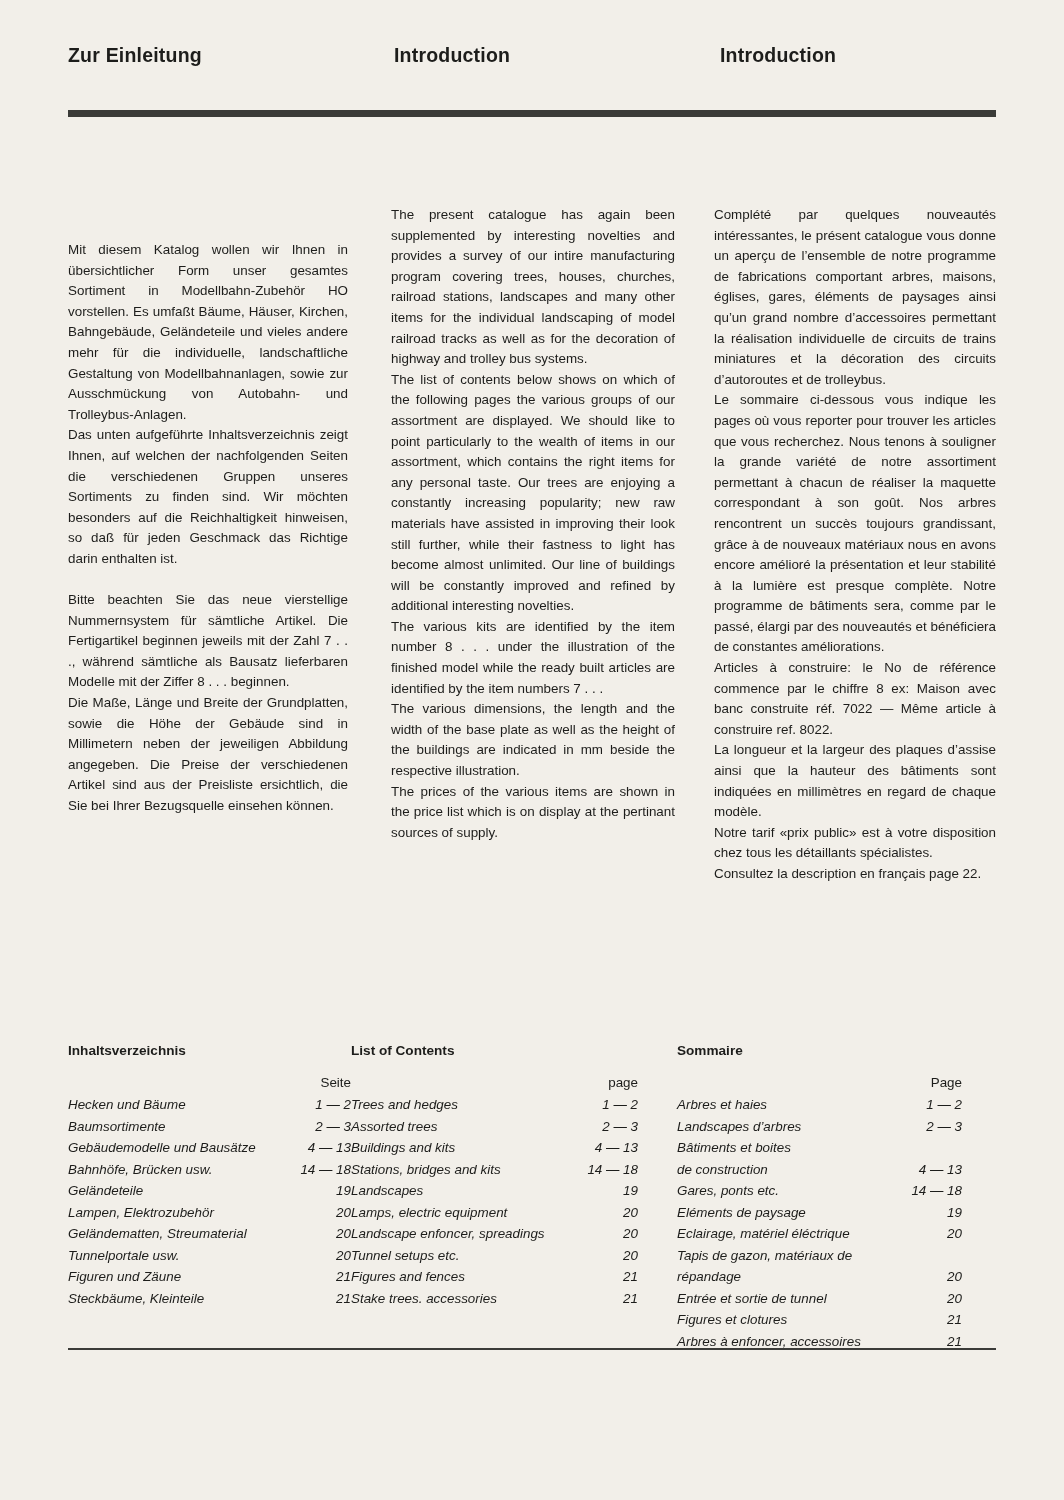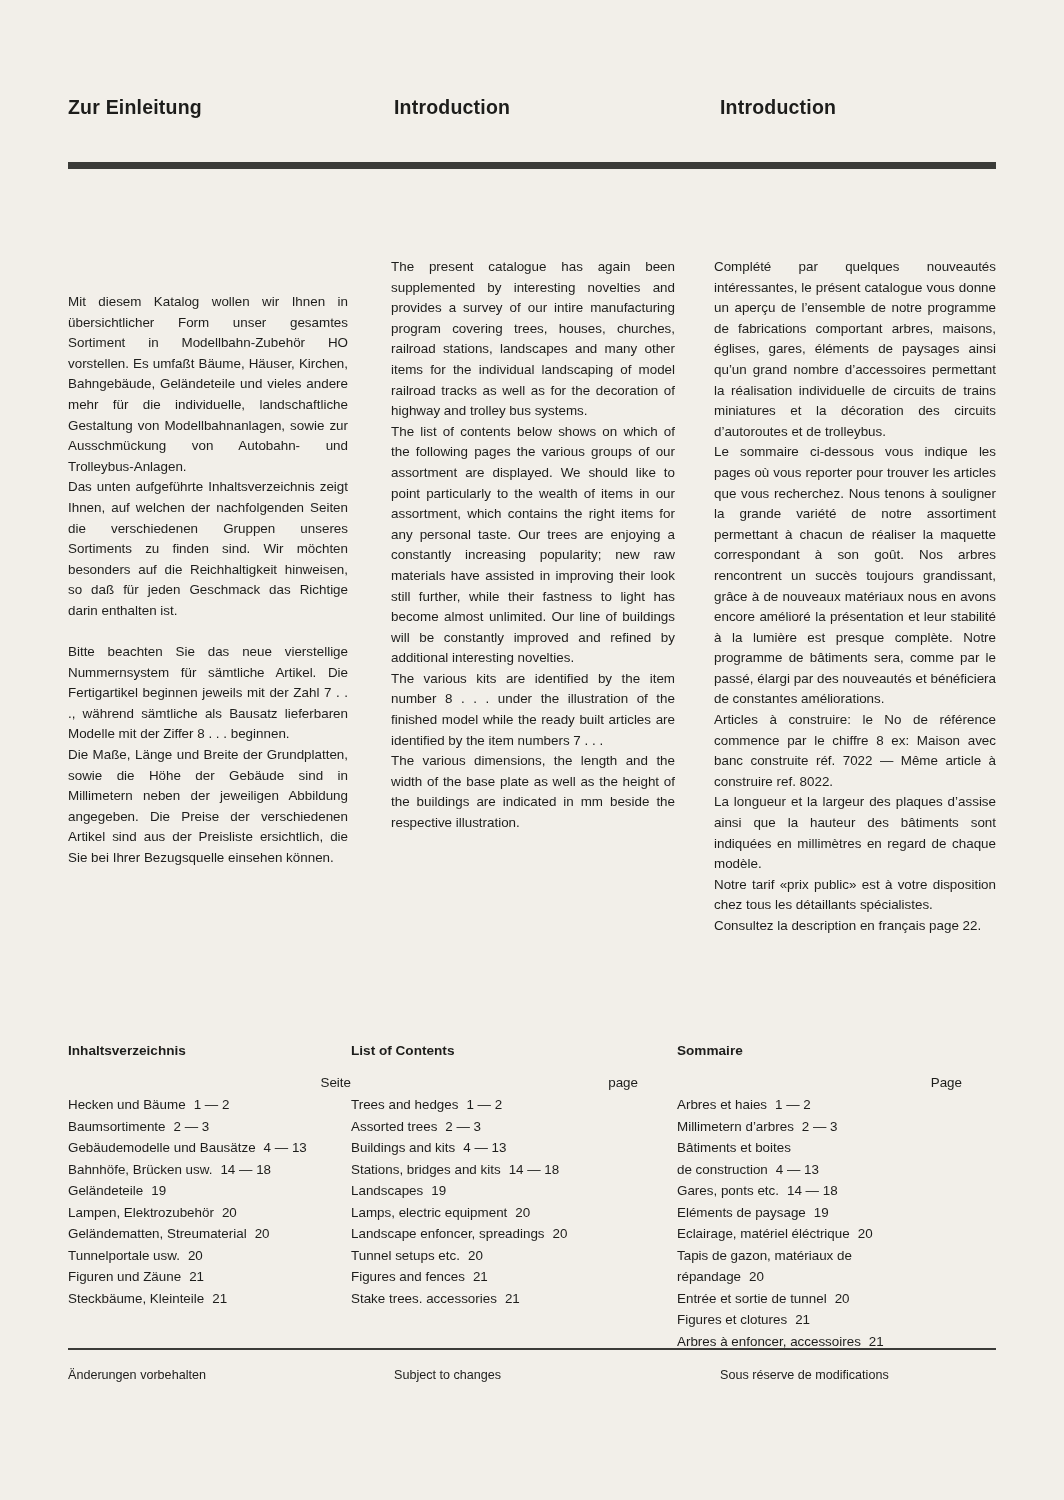--- a/index.html
+++ b/index.html
@@ -17,21 +17,21 @@
   .page {
     position: relative;
     width: 1064px;
     height: 1500px;
     box-sizing: border-box;
     padding: 0 68px;
   }
   
   .headers {
     display: flex;
-    padding-top: 96px;
+    padding-top: 44px;
   }
   .header-cell {
     font-size: 19.5px;
     font-weight: bold;
     letter-spacing: 0.2px;
   }
   .col1 { width: 326px; }
   .col2 { width: 326px; }
   .col3 { width: 276px; }
   .rule {
@@ -82,21 +82,23 @@
     font-weight: bold;
     font-size: 13.6px;
     margin-bottom: 10px;
   }
   .toc-head {
     text-align: right;
     margin-bottom: 1px;
   }
   .toc-row {
     display: flex;
+    justify-content: space-between;
     align-items: baseline;
+    font-style: italic;
   }
   .toc-row .label {
     padding-right: 8px;
     white-space: nowrap;
   }
   .toc-row .pages {
     white-space: nowrap;
     text-align: right;
   }
   
@@ -139,20 +141,21 @@
       <p class="lastline">Das unten aufgeführte Inhaltsverzeichnis zeigt Ihnen, auf welchen der nachfolgenden Seiten die verschiedenen Gruppen unseres Sortiments zu finden sind. Wir möchten besonders auf die Reichhaltigkeit hinweisen, so daß für jeden Geschmack das Richtige darin enthalten ist.</p>
       <p class="gap lastline">Bitte beachten Sie das neue vierstellige Nummernsystem für sämtliche Artikel. Die Fertigartikel beginnen jeweils mit der Zahl 7 . . ., während sämtliche als Bausatz lieferbaren Modelle mit der Ziffer 8 . . . beginnen.</p>
       <p class="lastline">Die Maße, Länge und Breite der Grundplatten, sowie die Höhe der Gebäude sind in Millimetern neben der jeweiligen Abbildung angegeben. Die Preise der verschiedenen Artikel sind aus der Preisliste ersichtlich, die Sie bei Ihrer Bezugsquelle einsehen können.</p>
     </div>
 
     <div class="col colB">
       <p class="lastline">The present catalogue has again been supplemented by interesting novelties and provides a survey of our intire manufacturing program covering trees, houses, churches, railroad stations, landscapes and many other items for the individual landscaping of model railroad tracks as well as for the decoration of highway and trolley bus systems.</p>
       <p class="lastline">The list of contents below shows on which of the following pages the various groups of our assortment are displayed. We should like to point particularly to the wealth of items in our assortment, which contains the right items for any personal taste. Our trees are enjoying a constantly increasing popularity; new raw materials have assisted in improving their look still further, while their fastness to light has become almost unlimited. Our line of buildings will be constantly improved and refined by additional interesting novelties.</p>
       <p class="lastline">The various kits are identified by the item number 8 . . . under the illustration of the finished model while the ready built articles are identified by the item numbers 7 . . .</p>
       <p class="lastline">The various dimensions, the length and the width of the base plate as well as the height of the buildings are indicated in mm beside the respective illustration.</p>
+      <p class="lastline">The prices of the various items are shown in the price list which is on display at the pertinant sources of supply.</p>
     </div>
 
     <div class="col colC">
       <p class="lastline">Complété par quelques nouveautés intéressantes, le présent catalogue vous donne un aperçu de l’ensemble de notre programme de fabrications comportant arbres, maisons, églises, gares, éléments de paysages ainsi qu’un grand nombre d’accessoires permettant la réalisation individuelle de circuits de trains miniatures et la décoration des circuits d’autoroutes et de trolleybus.</p>
       <p class="lastline"><span>Le sommaire ci-dessous vous indique les pages où vous reporter pour trouver les articles que vous recherchez. Nous tenons à souligner la grande variété de notre assortiment permettant à chacun de réaliser la maquette correspondant à son goût. Nos arbres rencontrent un succès toujours grandissant, grâce à de nouveaux matériaux nous en avons encore amélioré la présentation et leur </span><b>stabilité à la lumière est presque complète.</b><span> Notre programme de bâtiments sera, comme par le passé, élargi par des nouveautés et bénéficiera de constantes améliorations.</span></p>
       <p class="lastline"><b>Articles à construire:</b><span> le No de référence commence par le chiffre 8 ex: Maison avec banc construite réf. 7022 — Même article à construire ref. 8022.</span></p>
       <p class="lastline">La longueur et la largeur des plaques d’assise ainsi que la hauteur des bâtiments sont indiquées en millimètres en regard de chaque modèle.</p>
       <p class="lastline">Notre tarif «prix public» est à votre disposition chez tous les détaillants spécialistes.</p>
       <p class="lastline">Consultez la description en français page 22.</p>
     </div>
@@ -256,21 +259,21 @@
 
     <div class="toc tocC">
       <div class="toc-title">Sommaire</div>
       <div class="toc-head">Page</div>
       <div class="toc-rows">
         <div class="toc-row">
             <span class="label">Arbres et haies</span>
             <span class="pages">1 — 2</span>
           </div>
         <div class="toc-row">
-            <span class="label">Millimetern d’arbres</span>
+            <span class="label">Landscapes d’arbres</span>
             <span class="pages">2 — 3</span>
           </div>
         <div class="toc-row">
             <span class="label">Bâtiments et boites</span>
             <span class="pages"></span>
           </div>
         <div class="toc-row">
             <span class="label">de construction</span>
             <span class="pages">4 — 13</span>
           </div>
@@ -304,19 +307,14 @@
           </div>
         <div class="toc-row">
             <span class="label">Arbres à enfoncer, accessoires</span>
             <span class="pages">21</span>
           </div>
       </div>
     </div>
   </div>
 
   <div class="footer-rule"></div>
-  <div class="footer">
-    <div class="fc1">Änderungen vorbehalten</div>
-    <div class="fc2">Subject to changes</div>
-    <div class="fc3">Sous réserve de modifications</div>
-  </div>
 
 </div>
 
 </body></html>

